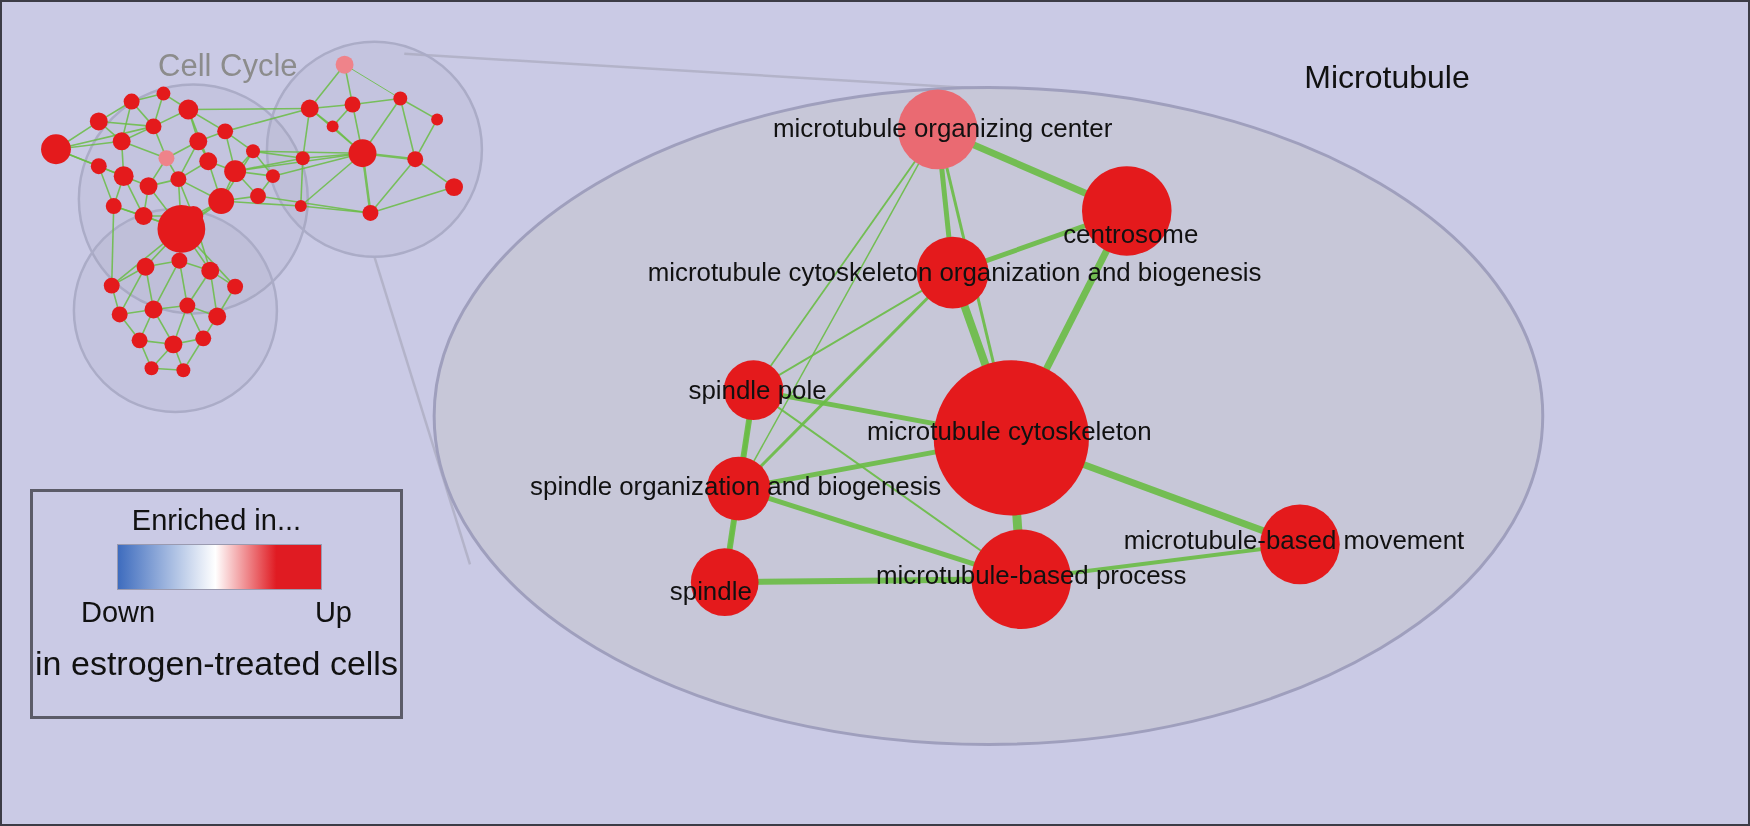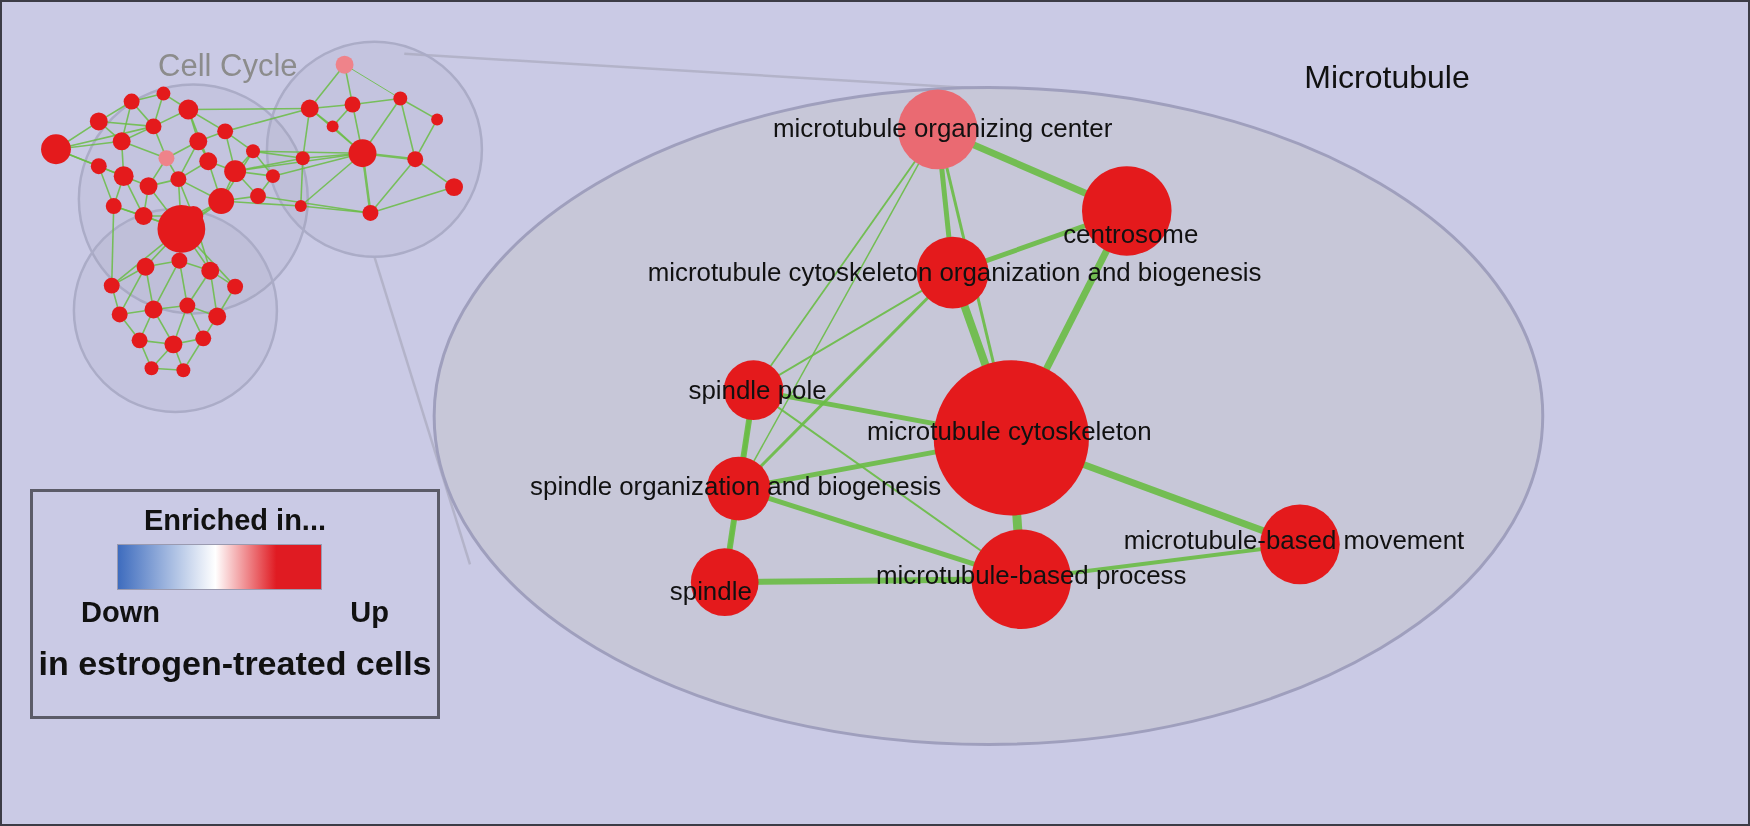--- a/index.html
+++ b/index.html
@@ -7,21 +7,21 @@
   body { width:1750px; height:826px; font-family:"Liberation Sans","DejaVu Sans",sans-serif; }
   #app { position:relative; width:1750px; height:826px; background:var(--bg); border:2px solid #3c3c46; overflow:hidden; }
   #scene { position:absolute; left:0; top:0; width:1746px; height:822px; }
   svg text { font-family:"Liberation Sans","DejaVu Sans",sans-serif; }
   .lbl { position:absolute; line-height:1.18; }
   .gray { color:var(--gray); font-size:31px; }
   .dark { color:var(--text); font-size:32px; }
   #cellcycle { left:128px; top:46px;margin-left:28px; }
   #ubiq { left:33px; top:386px; }
   #zoomtitle { left:1235px; top:44px; width:300px; text-align:center;margin-top:13px; }
-  #legend { position:absolute; left:28px; top:487px; width:410px; height:230px; border:3px solid #5b5b68;font-weight:bold; }
+  #legend { position:absolute; left:28px; top:487px; width:373px; height:230px; border:3px solid #5b5b68; }
   .legend-title { position:absolute; top:12px; width:100%; text-align:center; font-size:29px; color:var(--text); }
   .legend-bar { position:absolute; left:84px; top:52px; width:205px; height:46px; border:1px solid #9a9ab0; }
   .legend-row { position:absolute; left:48px; right:48px; top:104px; display:flex; justify-content:space-between; font-size:29px; color:var(--text); }
   .legend-caption { position:absolute; width:100%; text-align:center; font-size:34px; color:var(--text); }
   #cap1 { top:152px; }
   #cap2 { top:184px; }
 </style>
 </head>
 <body>
 

